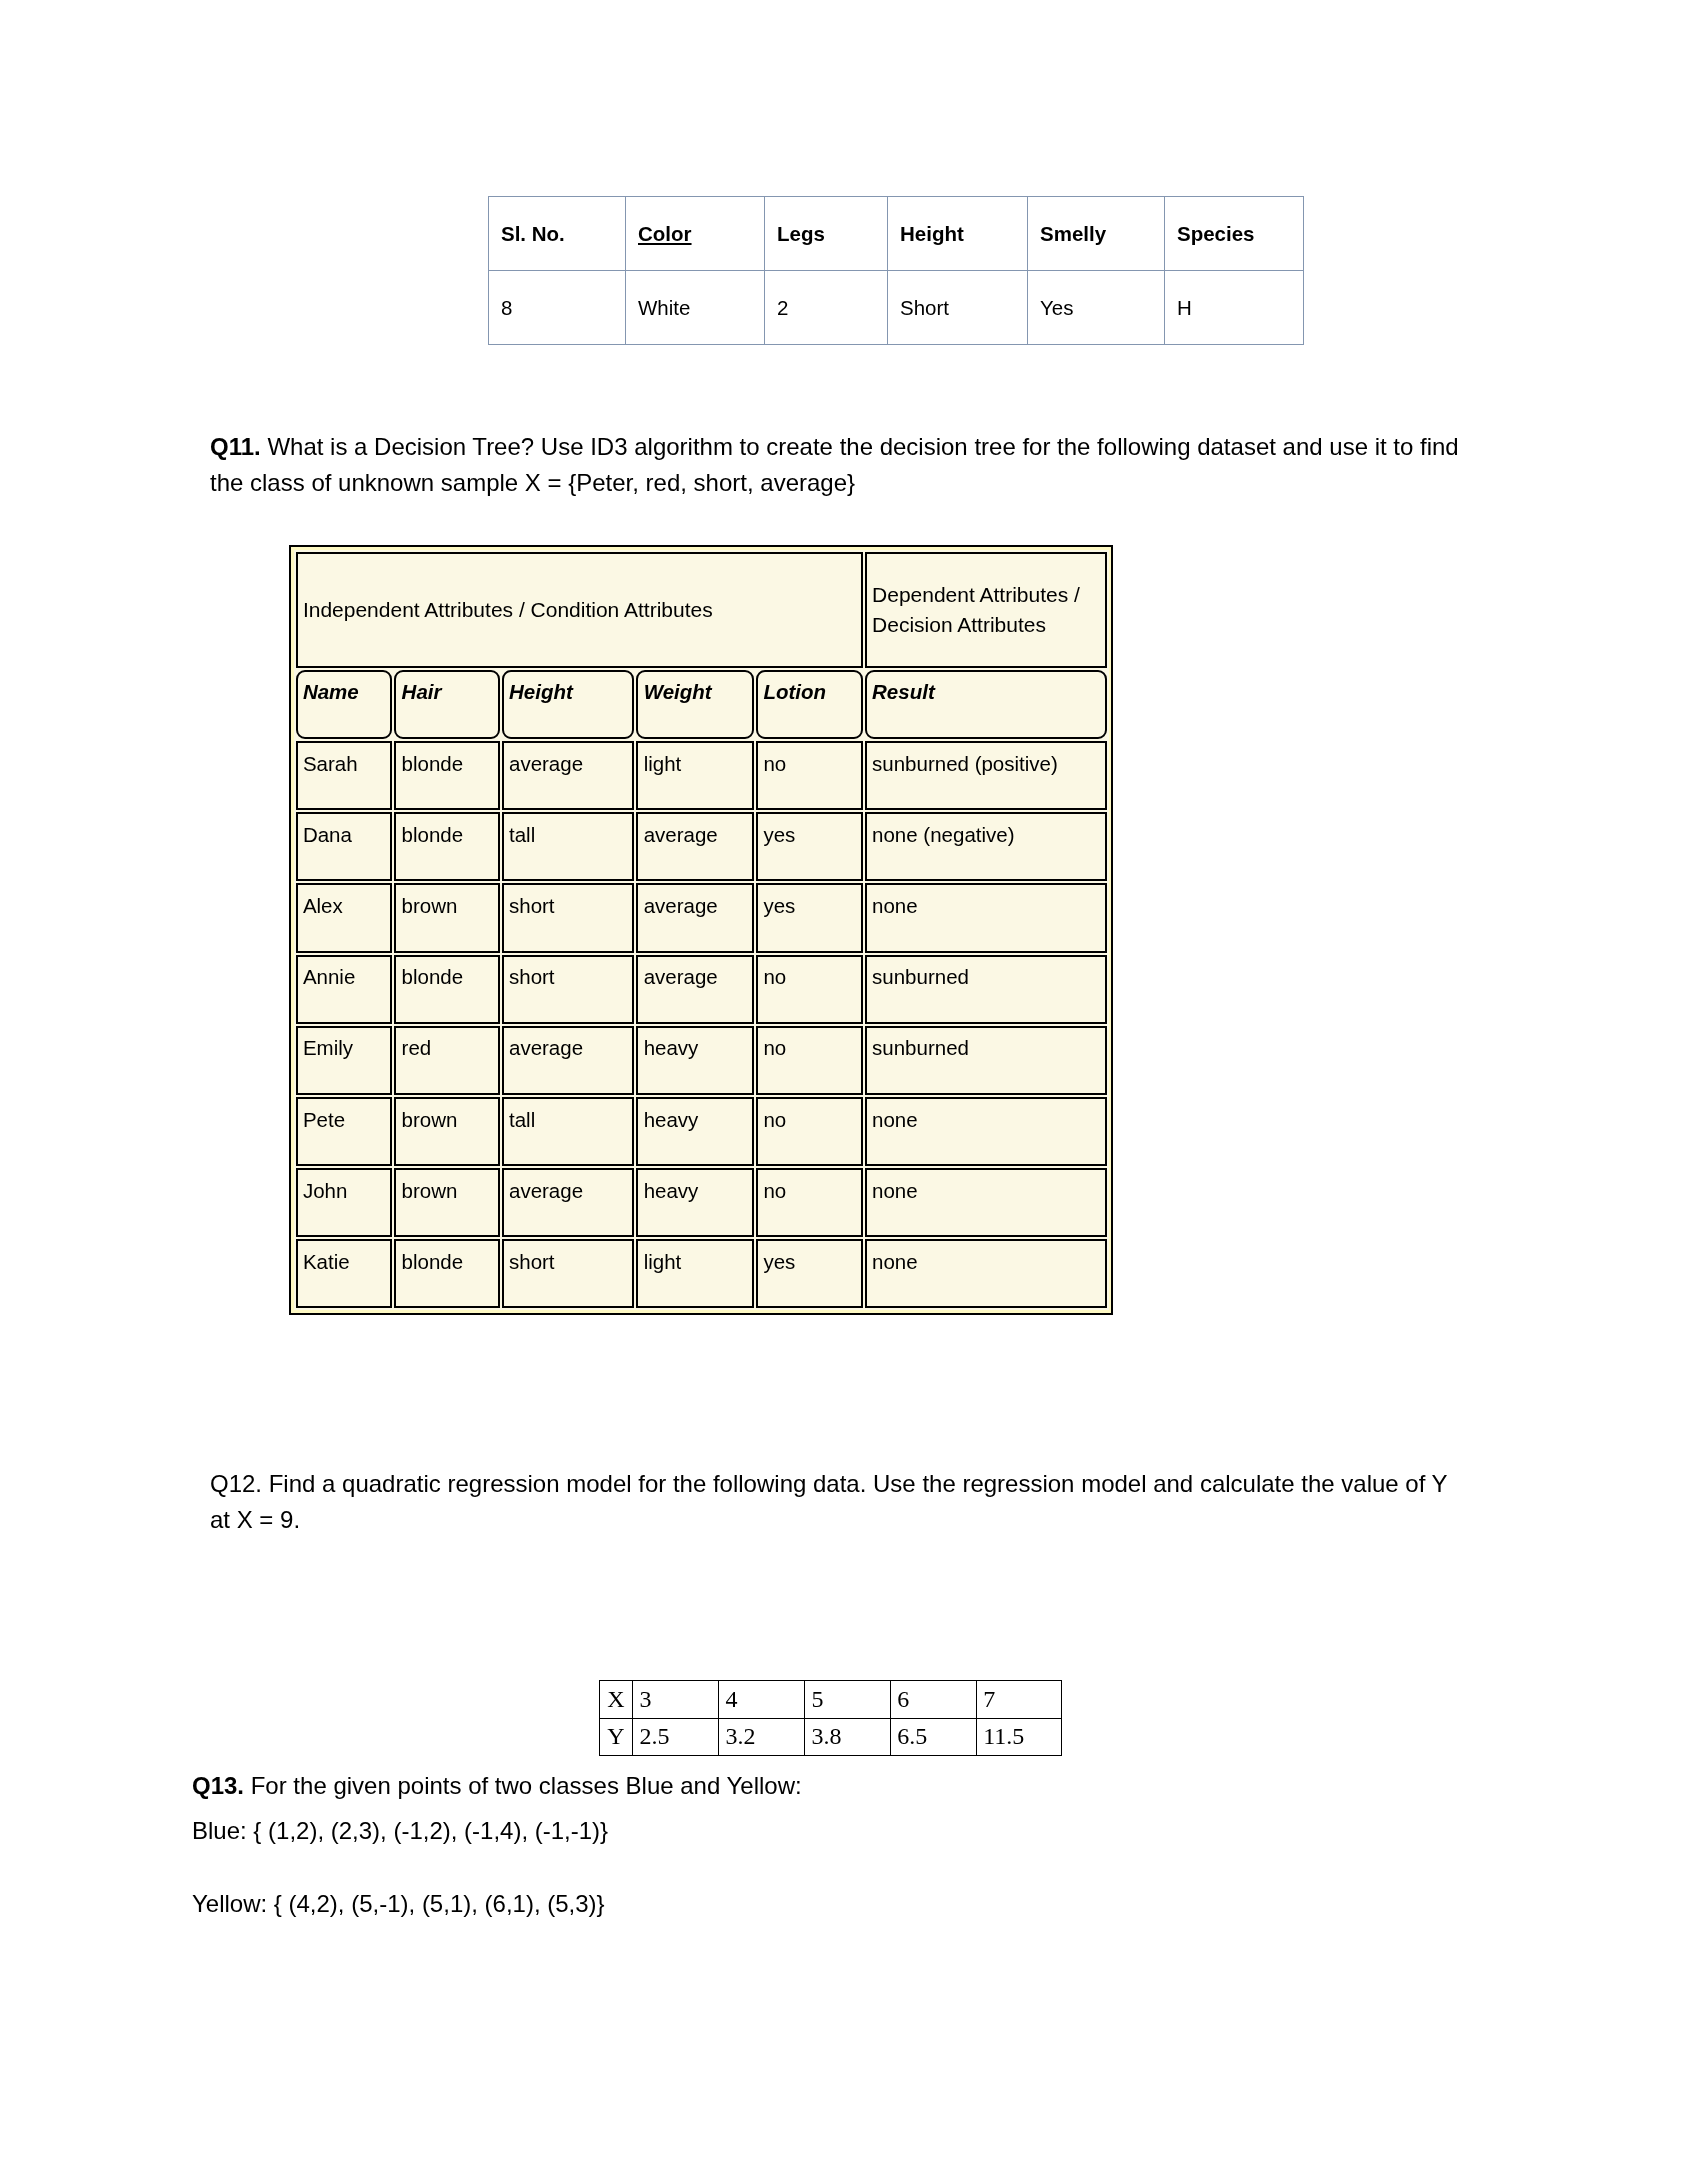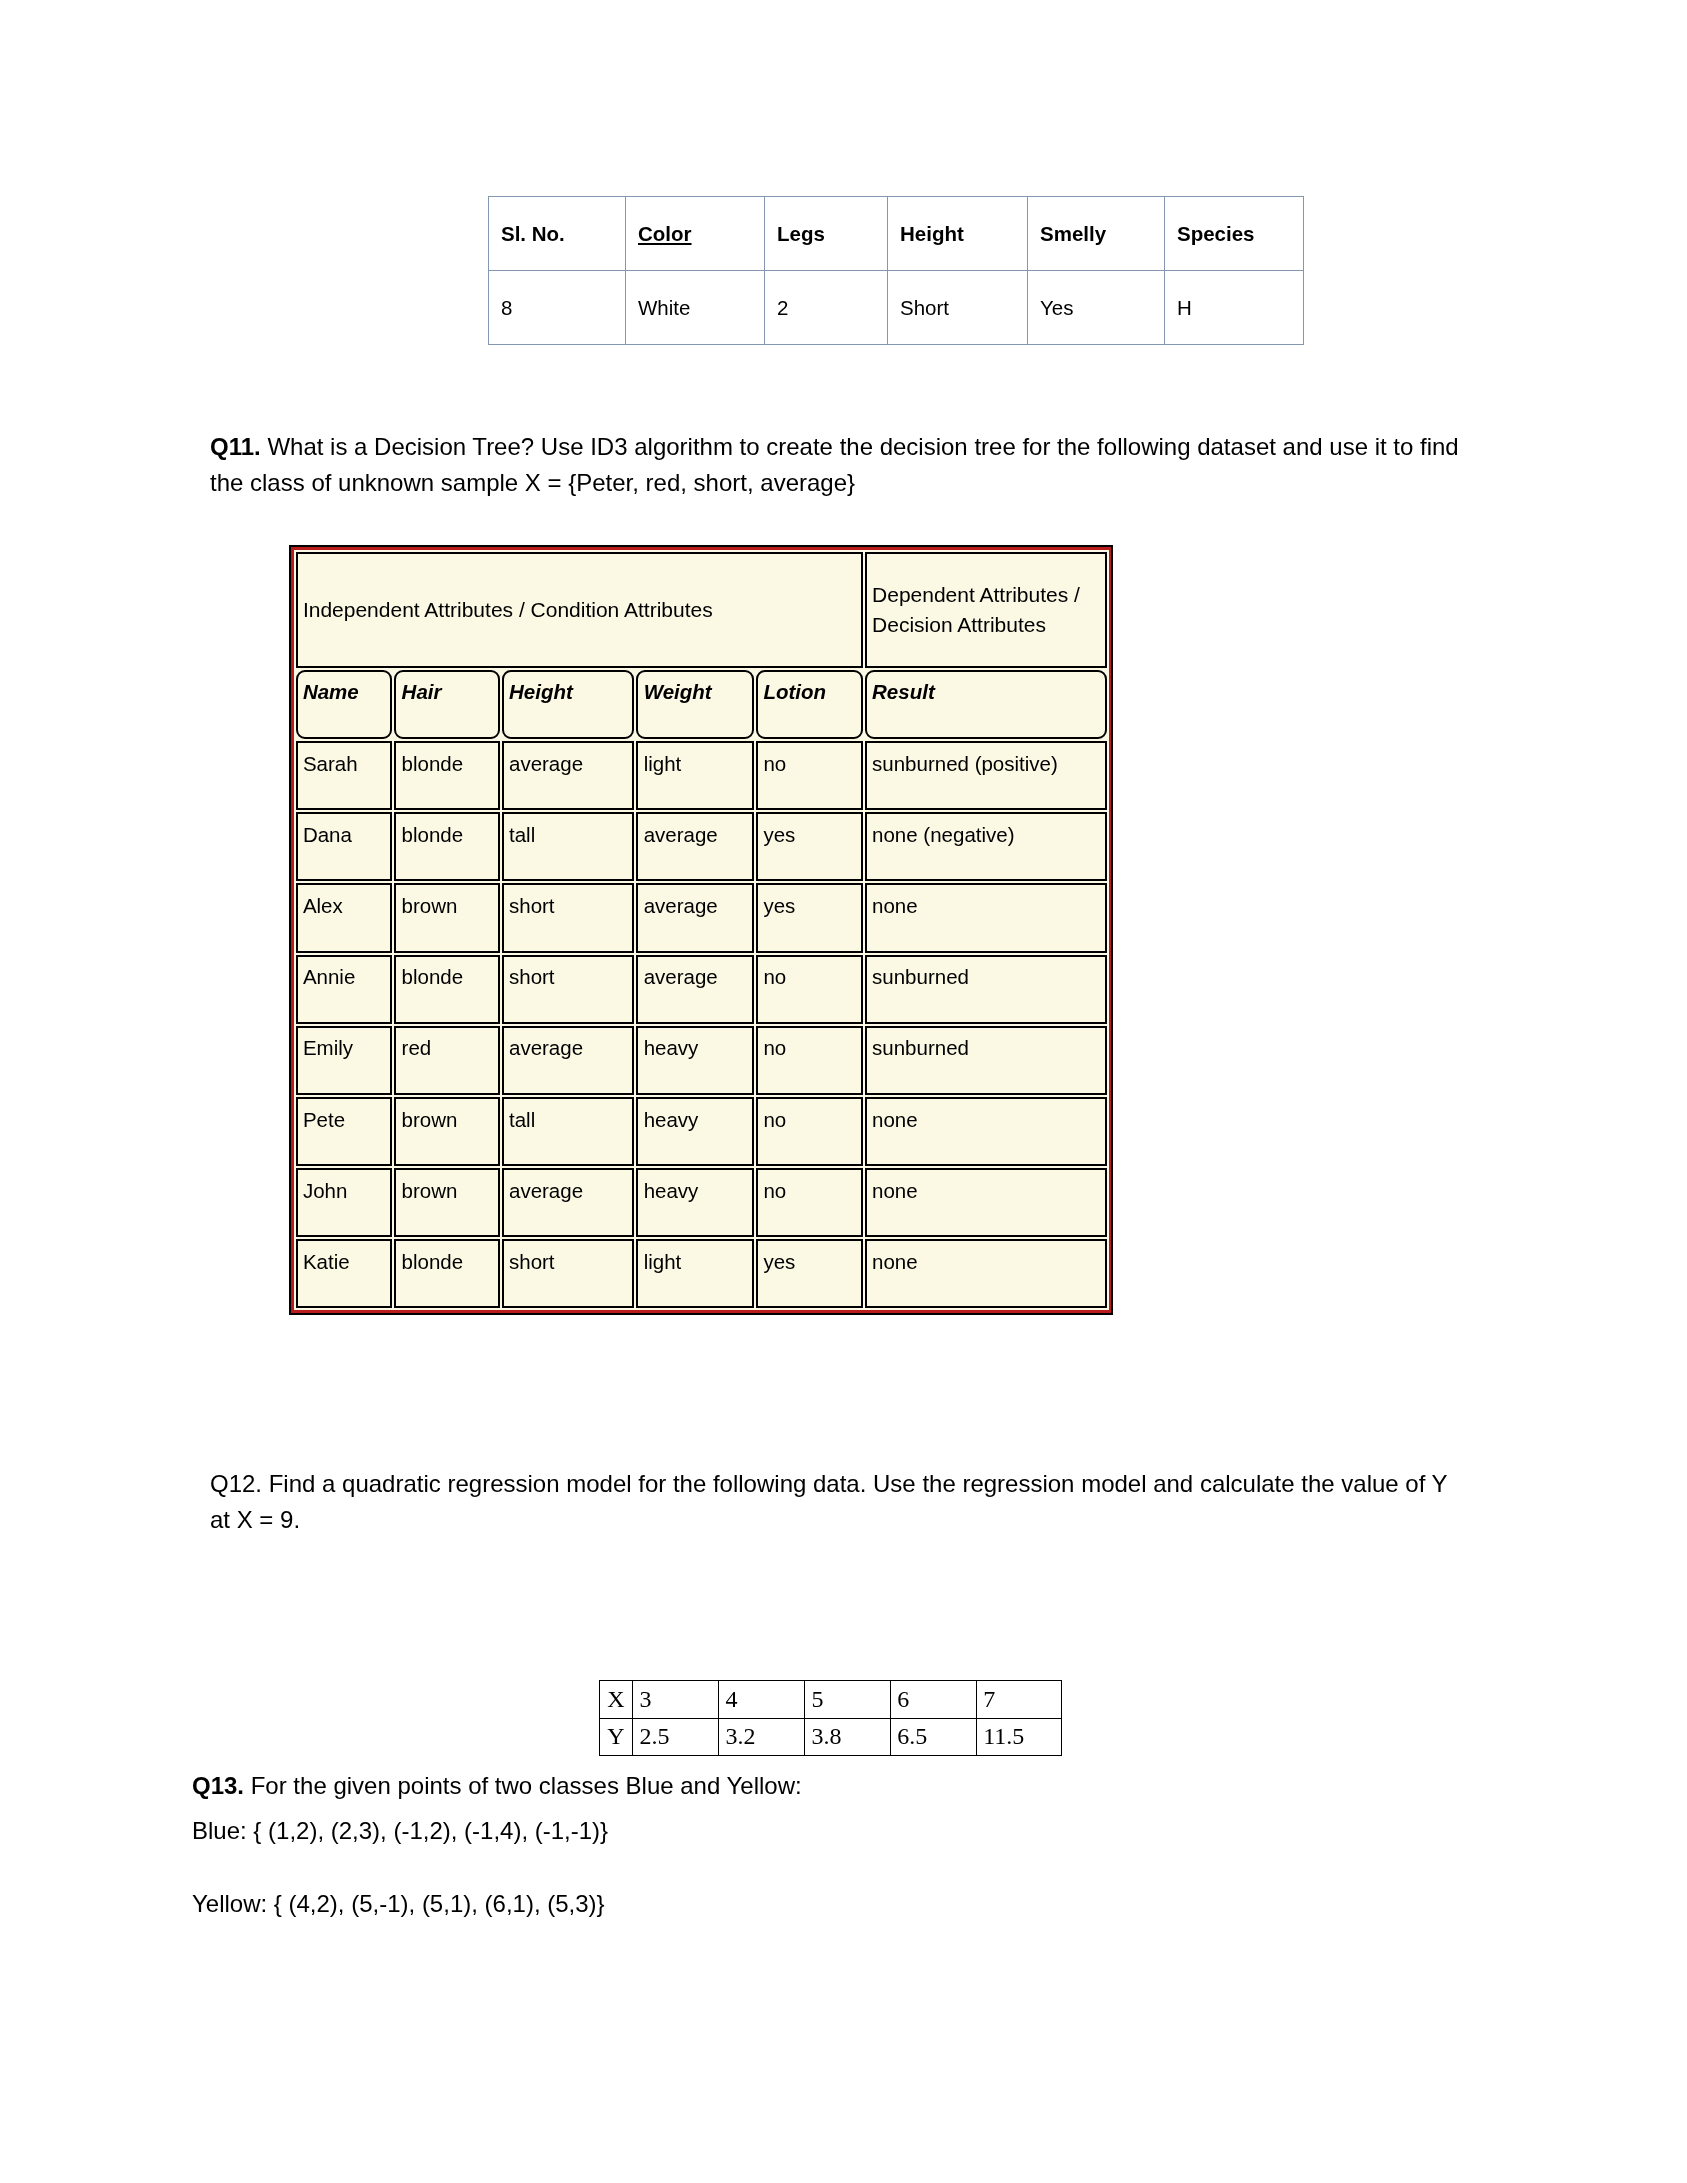--- a/index.html
+++ b/index.html
@@ -68,21 +68,21 @@
   #q13-yellow { left: 192px; top: 1886px; width: 1257px; }
 
   
   #id3-frame {
     position: absolute;
     left: 289px;
     top: 545px;
     width: 815px;
     border: 2px solid #000000;
     padding: 2.6px;
-    background: #b91c1c;
+    background: #fef9c3;
     box-sizing: content-box;
   }
   table.id3-table {
     border-collapse: separate;
     border-spacing: 2px;
     table-layout: fixed;
     width: 815px;
     background: #fbf8e4;
   }
   table.id3-table td {

